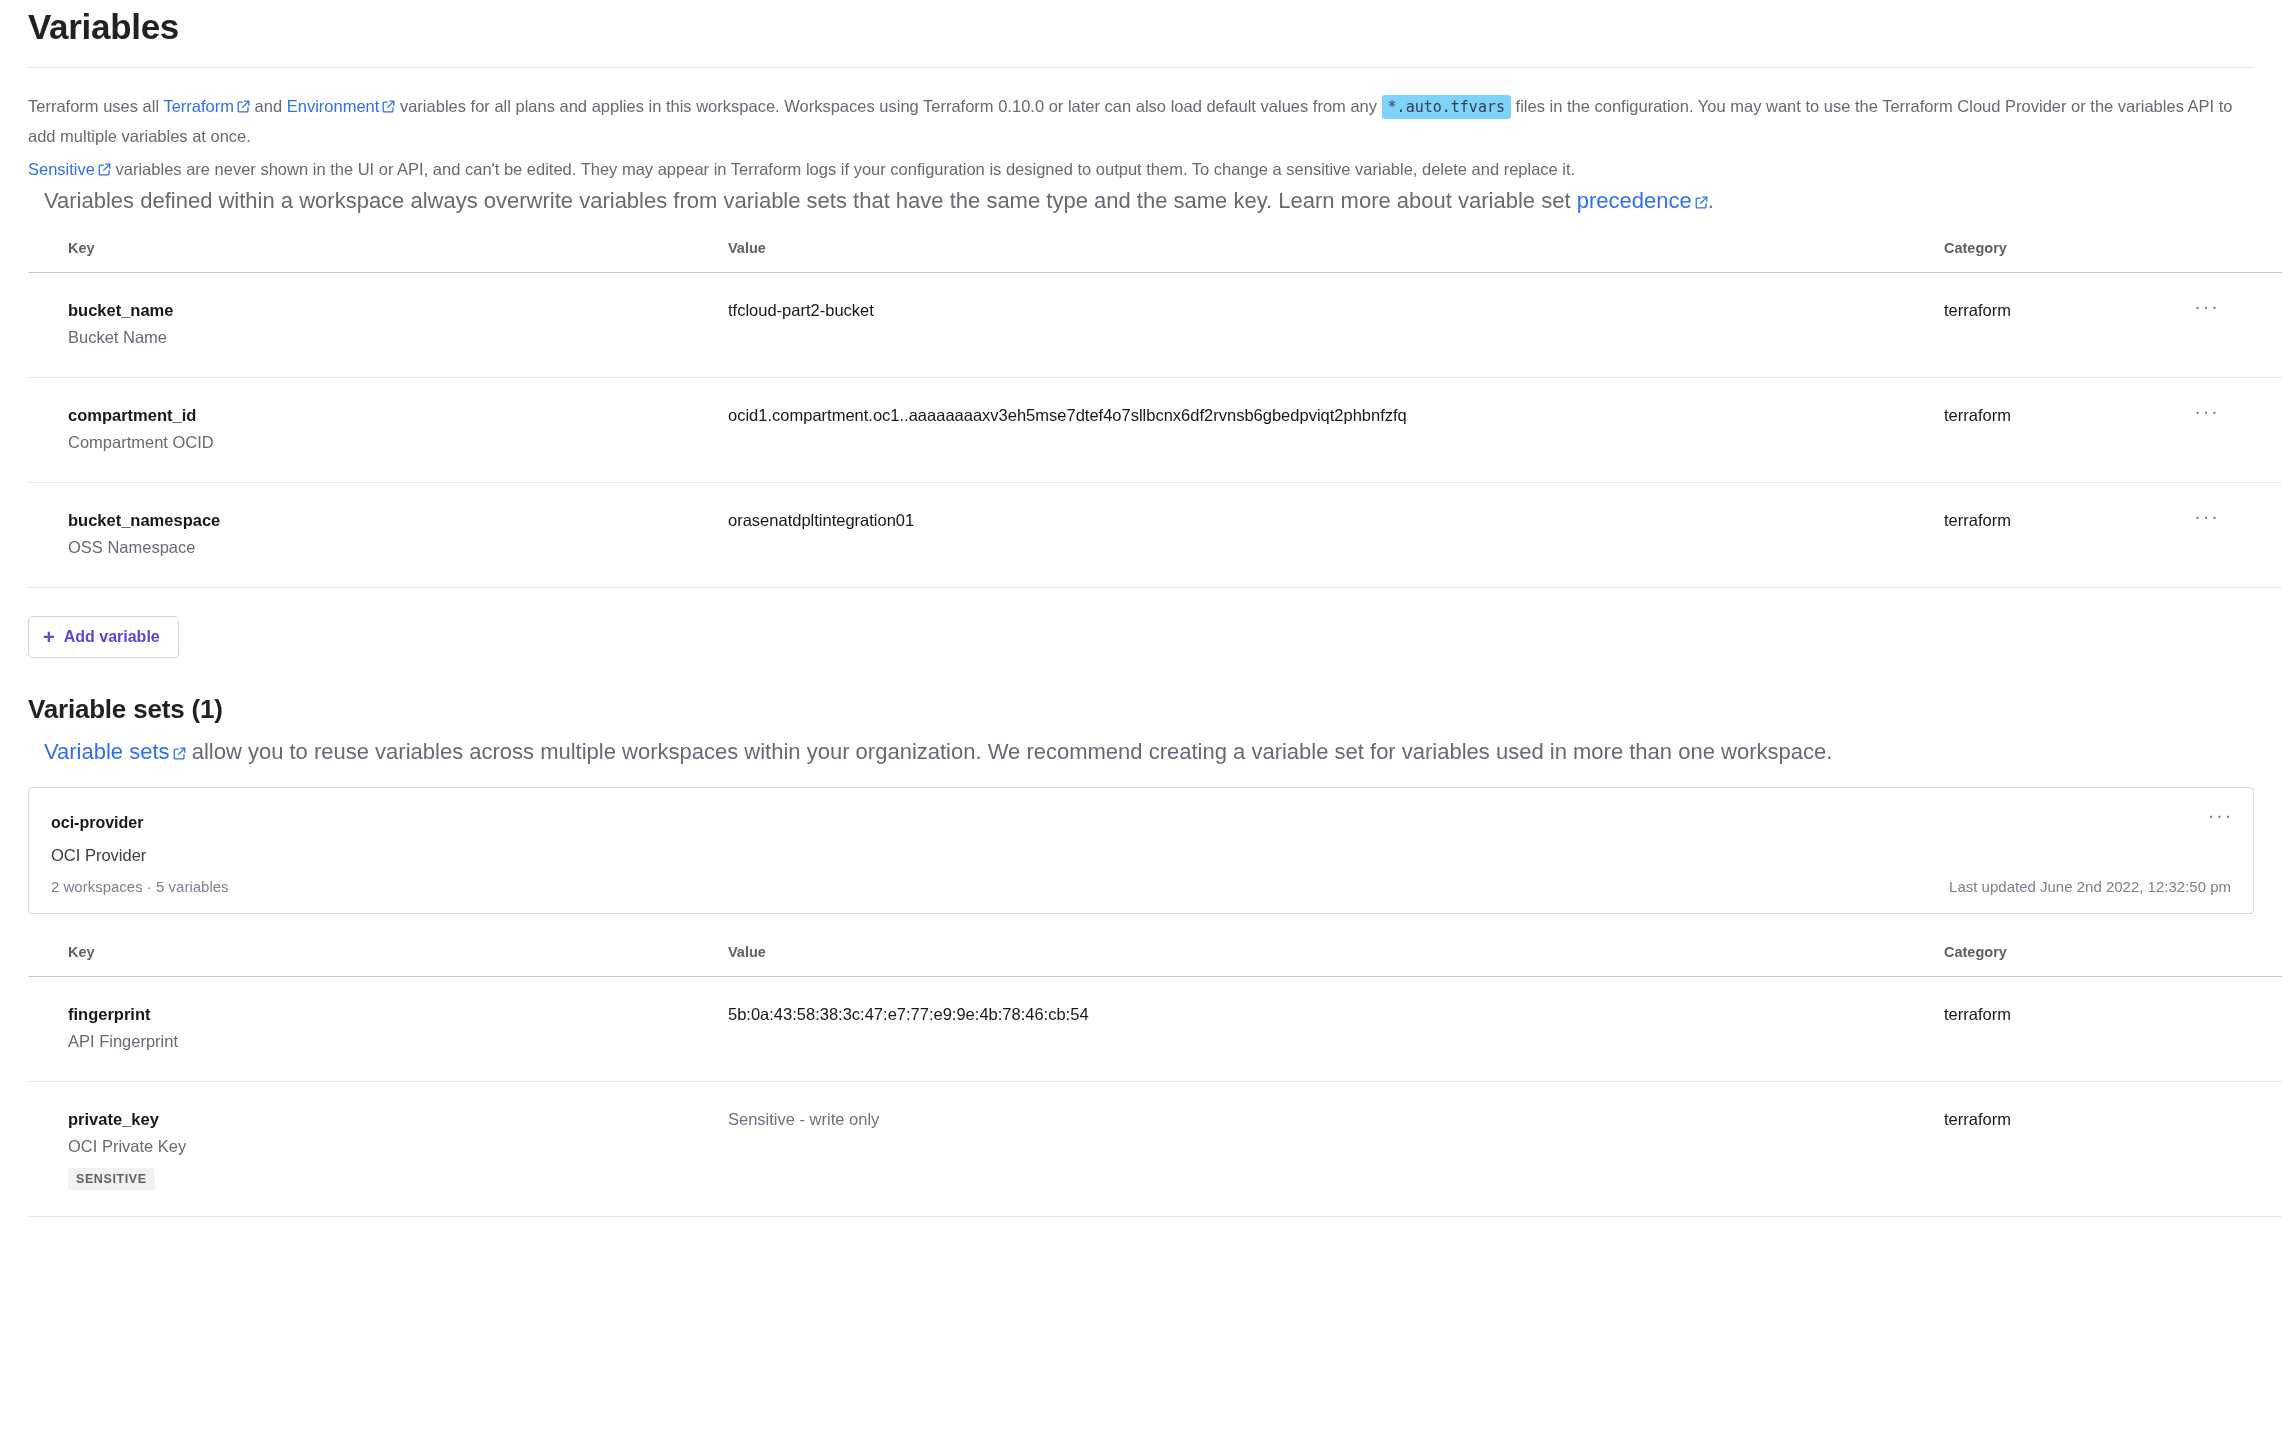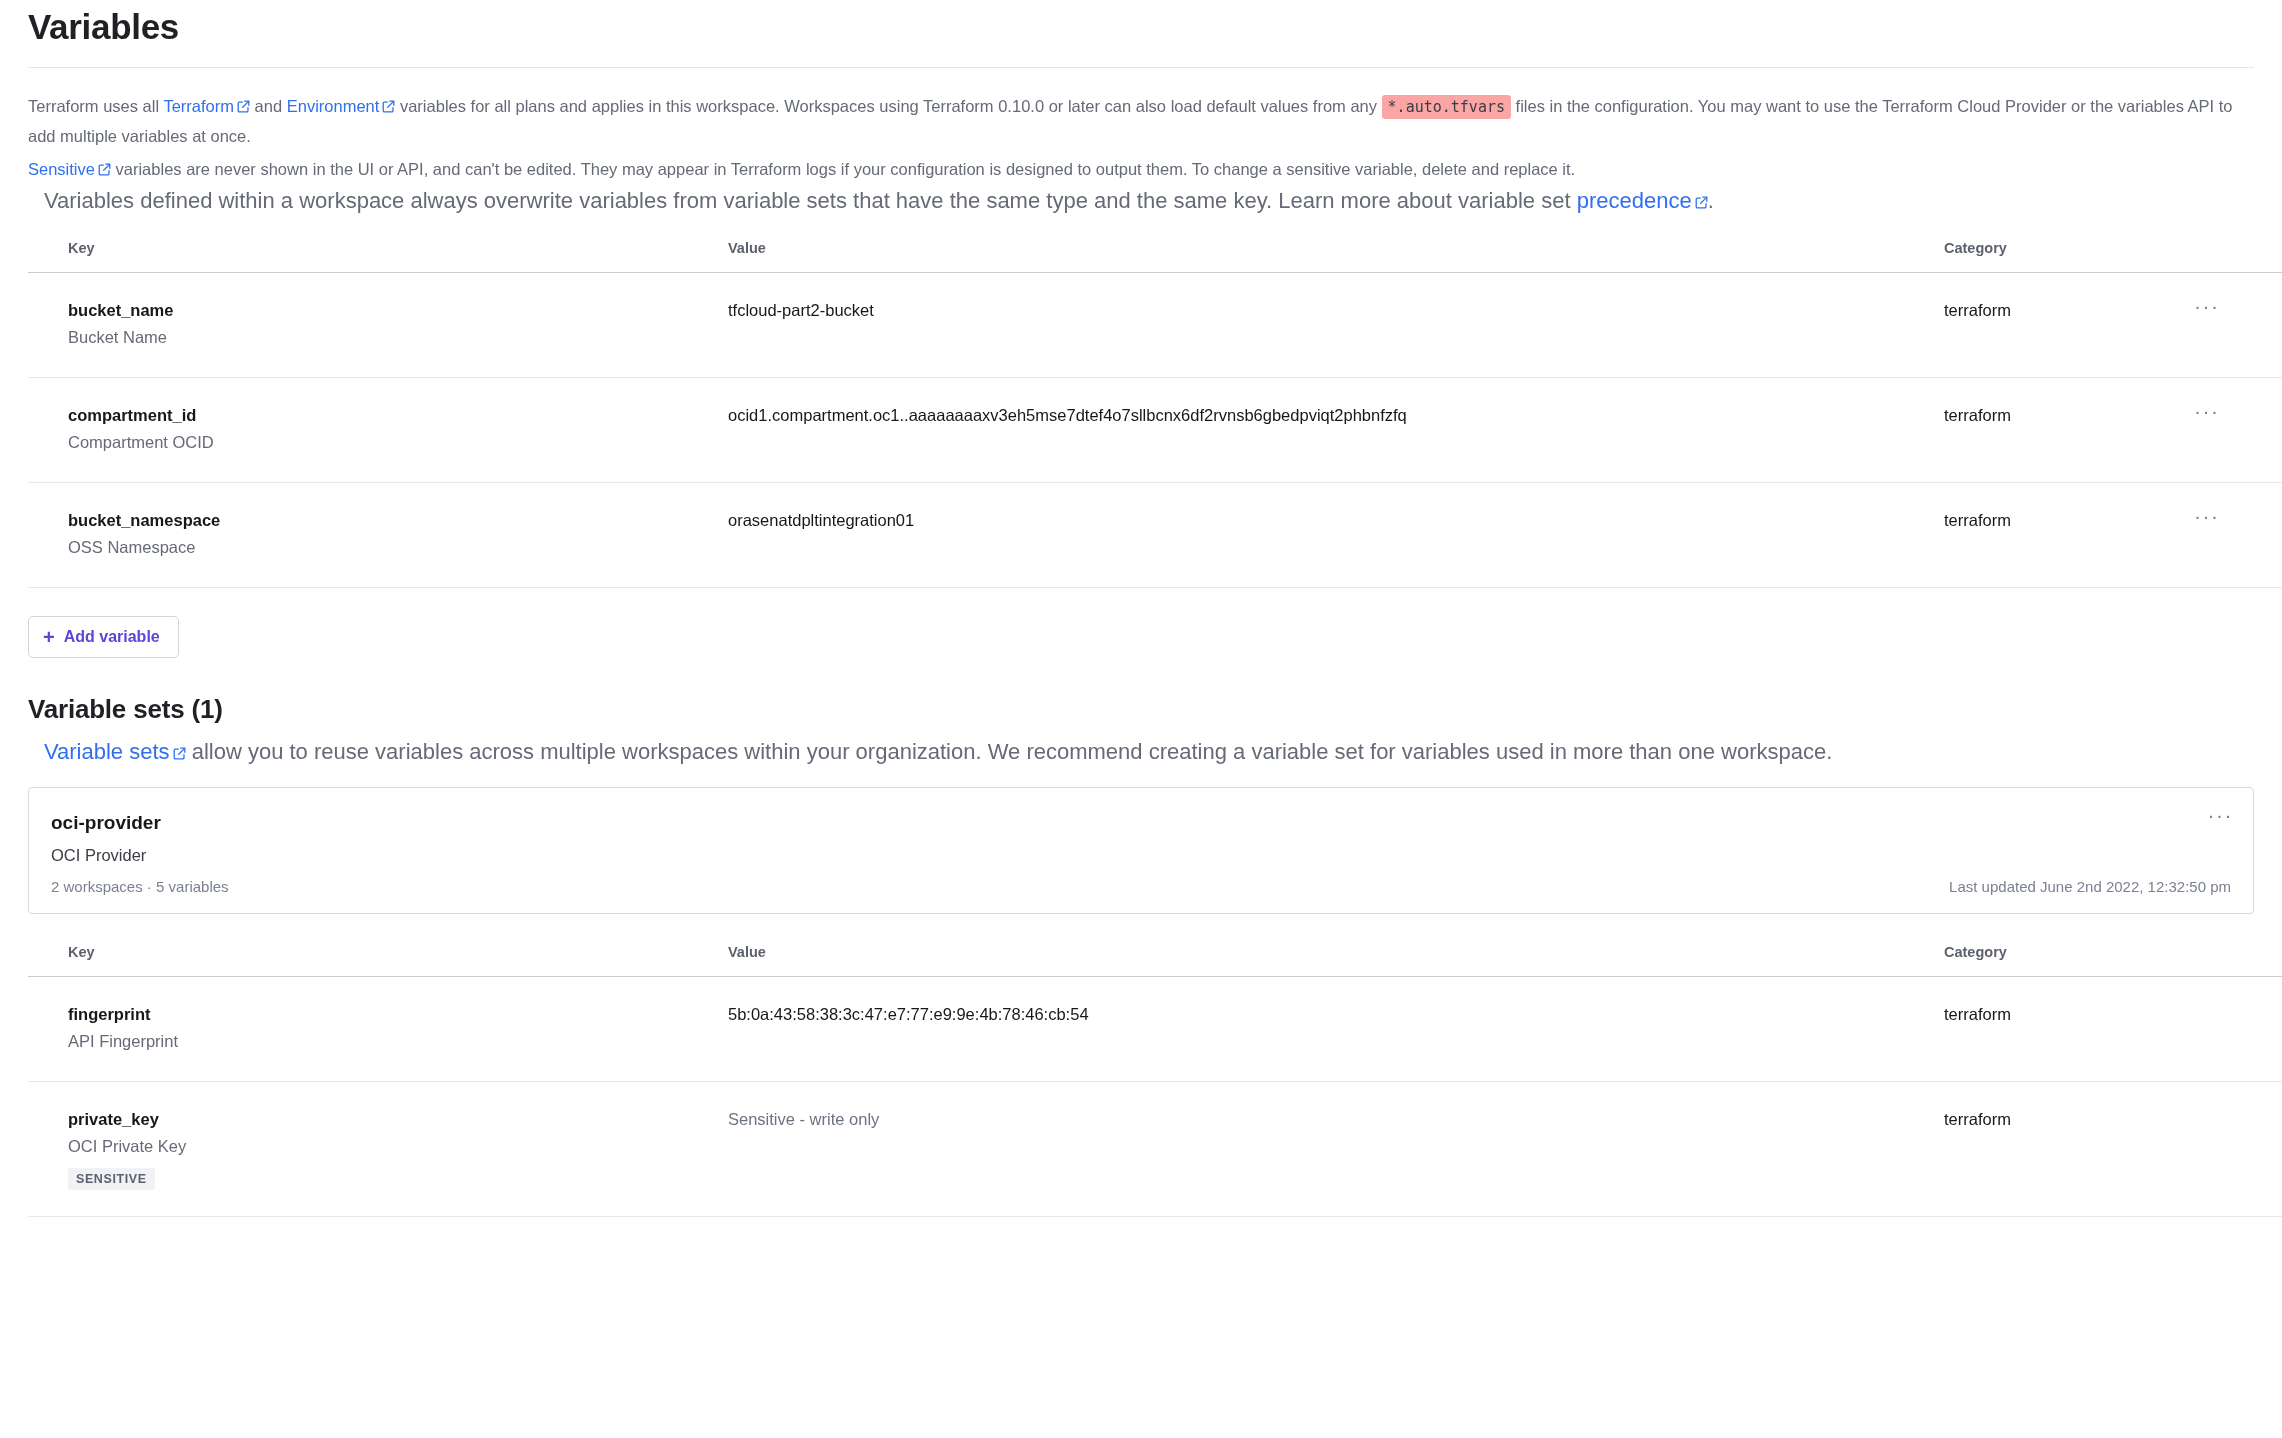--- a/index.html
+++ b/index.html
@@ -43,21 +43,21 @@
     white-space: nowrap;
   }
   .ext {
     display: inline-block;
     vertical-align: -1px;
     margin-left: 3px;
   }
   code.tfvars {
     font-family: "DejaVu Sans Mono", monospace;
     font-size: 15px;
-    background: #fca5a5;
+    background: #7dd3fc;
     color: #3b3d45;
     padding: 3px 6px;
     border-radius: 3px;
     white-space: nowrap;
   }
   .subhead {
     font-size: 16px;
     font-weight: bold;
     color: #1f2124;
     margin: 22px 0 7px 0;
@@ -166,21 +166,21 @@
 
   
   .vs-card {
     border: 1px solid #d7dae0;
     border-radius: 4px;
     padding: 22px 22px 18px 22px;
     position: relative;
     margin-bottom: 0;
   }
   .vs-name {
-    font-size: 19px;
+    font-size: 16px;
     font-weight: bold;
     color: #17181a;
     line-height: 26px;
   }
   .vs-desc {
     font-size: 16.5px;
     color: #3b3d45;
     line-height: 30px;
     margin-top: 4px;
   }

